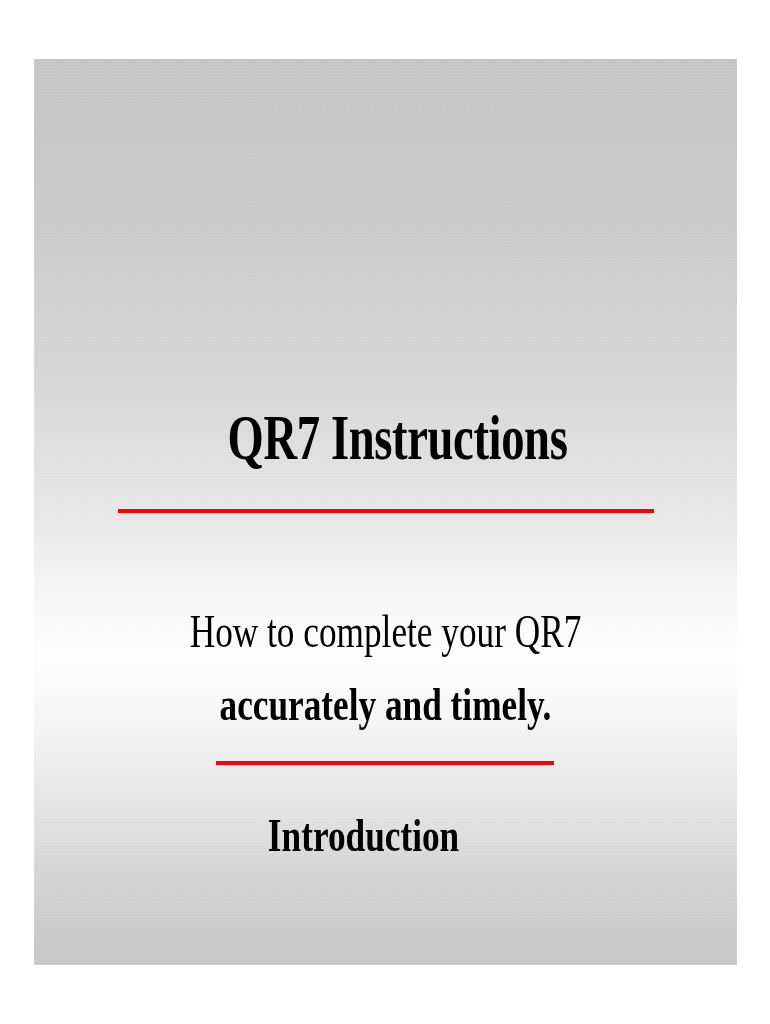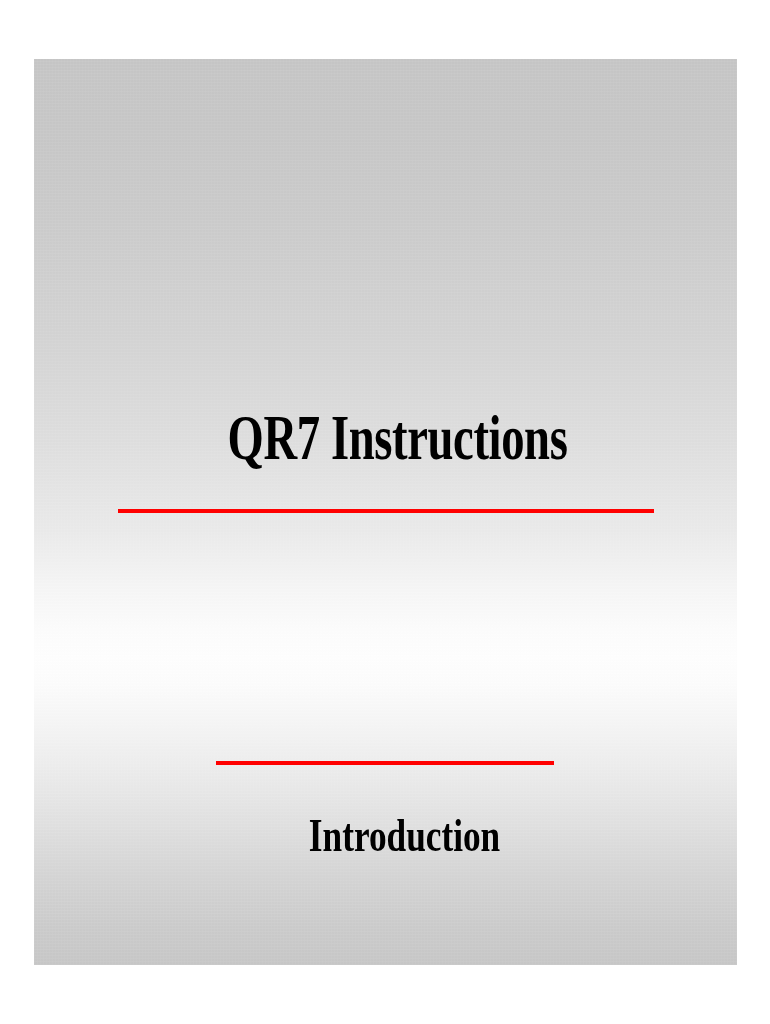--- a/index.html
+++ b/index.html
@@ -138,21 +138,20 @@
   .subtitle-line.regular { font-weight: normal; }
   .subtitle-line.bold    { font-weight: bold; }
 
   
   .section-block {
     position: absolute;
     left: 0;
     top: 751px;
     width: 659px;
     text-align: center;
-    padding-left: 41px;
   }
   .section-text {
     display: block;
     font-family: "Liberation Serif", "DejaVu Serif", serif;
     font-weight: bold;
     font-size: 47px;
     line-height: 1.1;
     color: #000000;
     transform: scaleX(0.75);
     transform-origin: center center;
@@ -169,20 +168,24 @@
     <div class="slide-texture"></div>
 
     <div class="slide-content">
 
       <div class="title-block">
         <span class="title-text">QR7 Instructions</span>
       </div>
 
       <div class="rule rule-top"></div>
 
+      <div class="subtitle-block">
+        <span class="subtitle-line regular">How to complete your QR7</span>
+        <span class="subtitle-line bold">accurately and timely.</span>
+      </div>
 
       <div class="rule rule-bottom"></div>
 
       <div class="section-block">
         <span class="section-text">Introduction</span>
       </div>
 
     </div>
   </div>
 </div>

